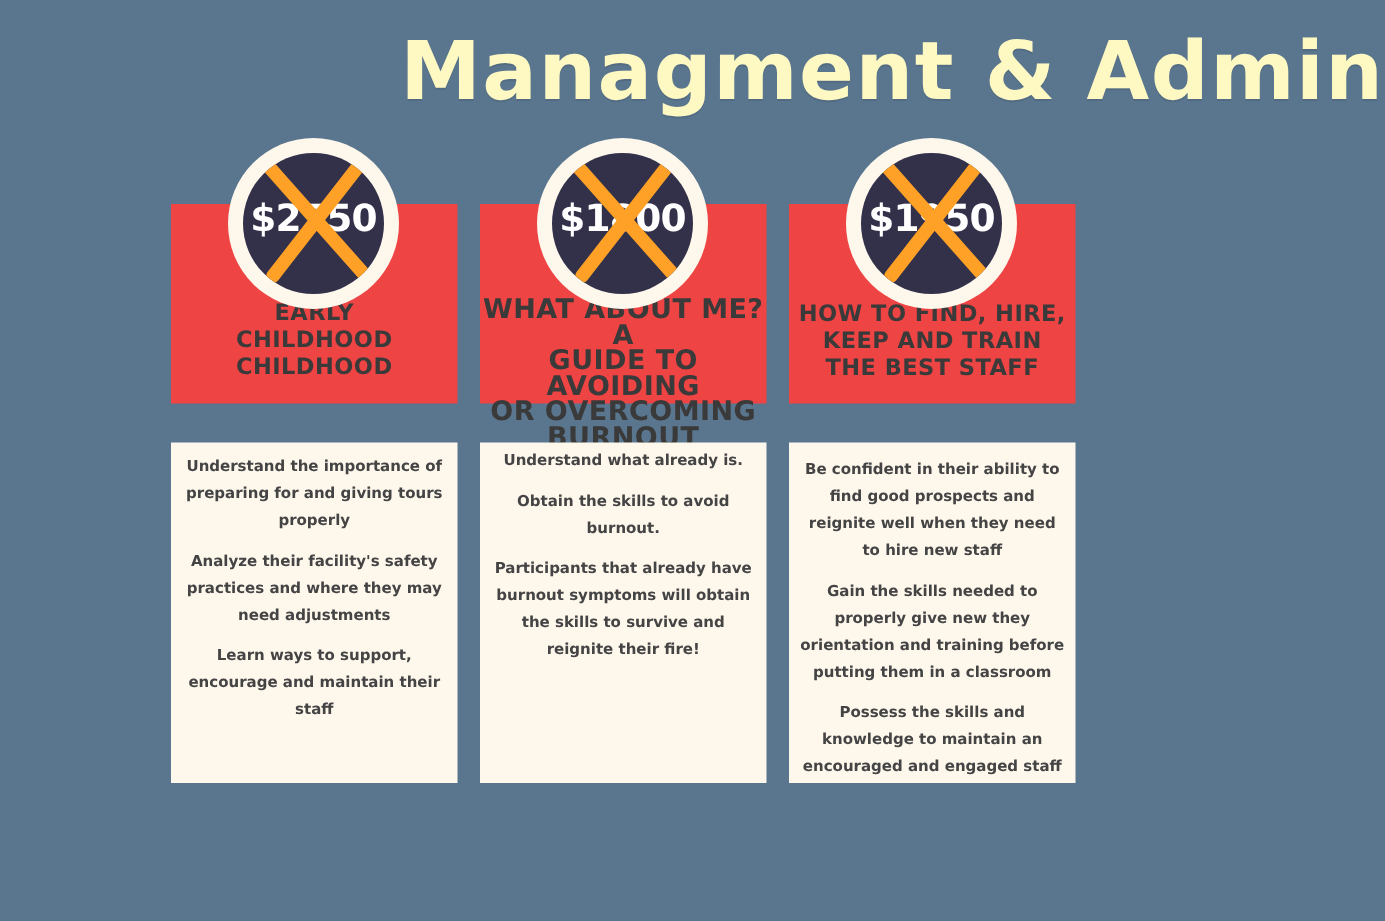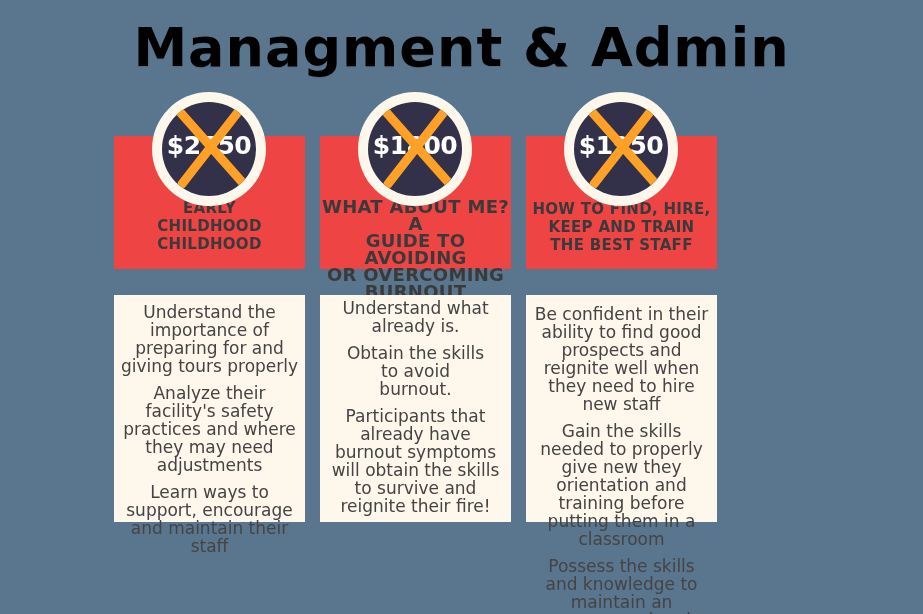--- a/index.html
+++ b/index.html
@@ -1,23 +1,23 @@
 <!DOCTYPE html>
 <html><head>
 <meta charset="utf-8">
 <style>
   html, body { margin:0; padding:0; }
   body {
     width:923px; height:614px; background:#5a758e; position:relative; overflow:hidden;
     font-family:"DejaVu Sans", sans-serif;
   }
   .title {
-    position:absolute; left:0; top:8px; width:923px; text-align:center;
+    position:absolute; left:0; top:8px; width:923px; text-align:right;
     font-family:"DejaVu Sans", sans-serif; font-weight:bold; font-size:54px;
-    color:#000000; letter-spacing:1px; line-height:80px;
+    color:#fef9c3; letter-spacing:1px; line-height:80px;
     text-shadow: 0 1px 0 rgba(0,0,0,0.08);
   }
   .card-top {
     position:absolute; top:136px; width:191px; height:133px; background:#ef4444;
   }
   .card-bottom {
     position:absolute; top:295px; width:191px; height:227px; background:#fdf7ec;
     box-sizing:border-box; padding:8px 6px 0 6px; text-align:center;
   }
   .ring {
@@ -33,21 +33,21 @@
     text-align:center; color:#ffffff; font-weight:bold; font-size:25px;
     font-family:"DejaVu Sans", sans-serif; letter-spacing:-0.5px;
   }
   .xmark { position:absolute; left:0; top:0; width:94px; height:94px; }
   .card-title {
     position:absolute; left:0; width:191px; text-align:center;
     color:#3a3a3a; font-weight:bold; font-size:15px; line-height:18px;
     letter-spacing:0.3px;
   }
   .bullet {
-    color:#444444; font-size:17px; line-height:18px; margin:0 0 9px 0;
+    color:#444444; font-size:10px; line-height:18px; margin:0 0 9px 0;font-weight:bold;
   }
 </style>
 </head>
 <body>
 
 <h1 class="title" style="margin:0;">Managment &amp; Admin</h1>
 
 <div class="card-top" style="left:114px;">
   <div class="card-title" style="top:63px;">
     <div>EARLY</div>

